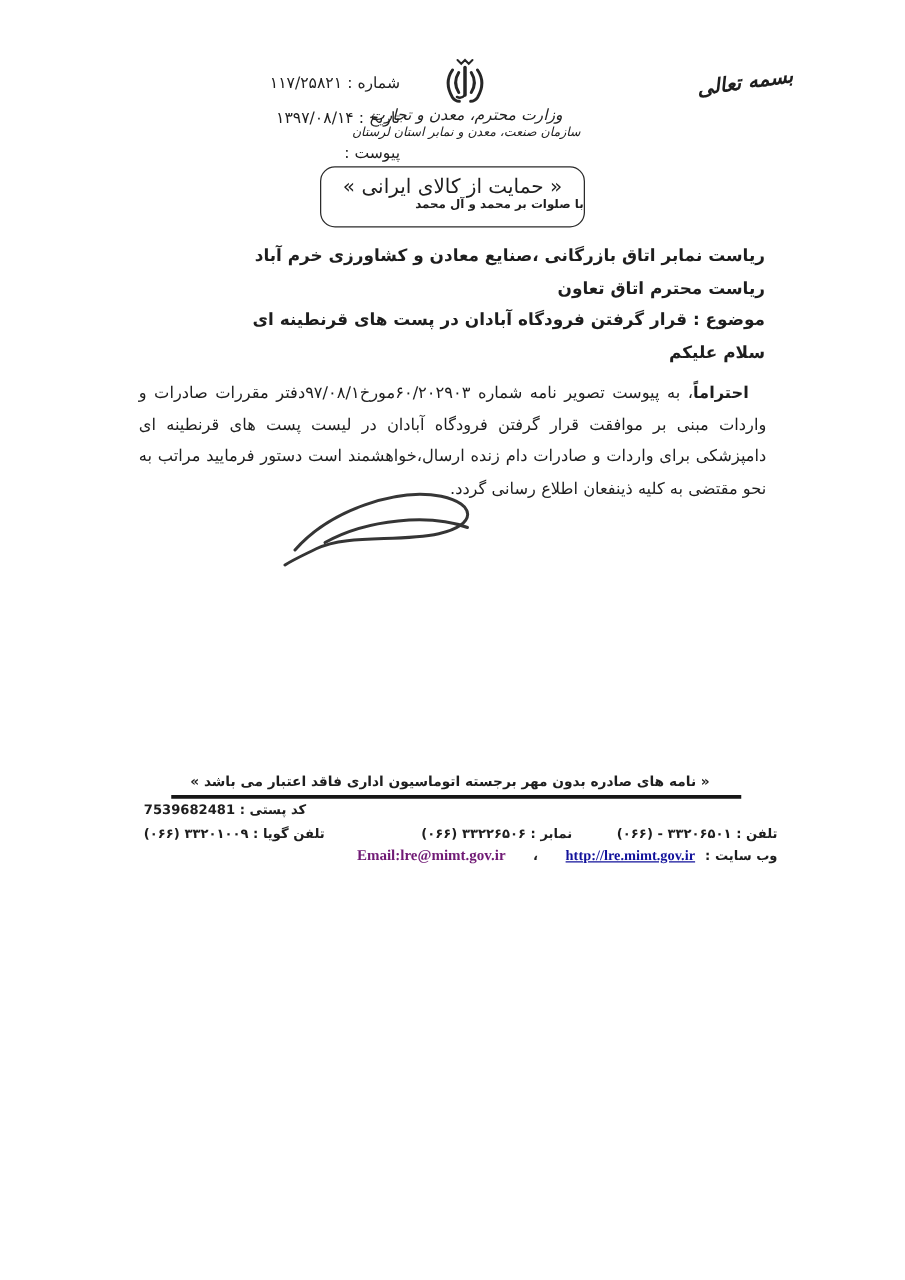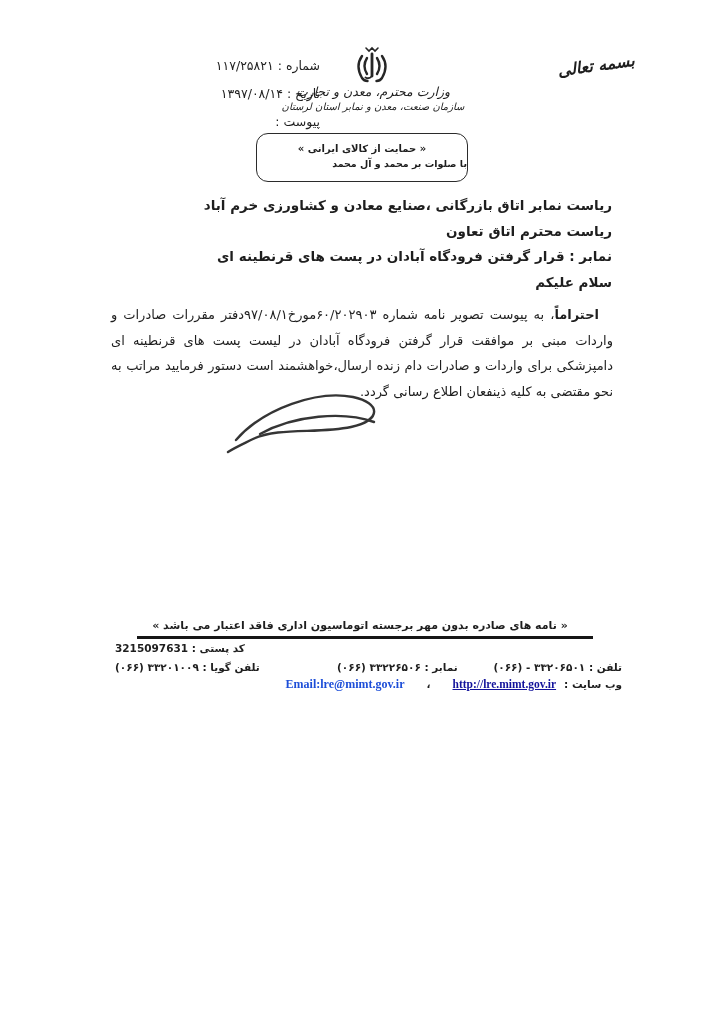--- a/index.html
+++ b/index.html
@@ -31,21 +31,21 @@
     position:absolute;top:52px;right:404px;
     text-align:right;font-size:12.5px;line-height:28px;white-space:nowrap;
   }
   .meta-row .val{letter-spacing:1.5px;}
   
   .slogan-box{
     position:absolute;top:133px;left:256px;width:210px;height:40px;
     border:1.5px solid #2b2b2b;border-radius:12px;
     text-align:center;padding-top:7px;
   }
-  .slogan-main{font-size:10px;font-weight:bold;line-height:16px;}
+  .slogan-main{font-size:16px;font-weight:normal;line-height:16px;}
   .slogan-sub{font-size:9.5px;font-weight:bold;line-height:14px;text-align:right;}
   
   .recipients{
     position:absolute;top:193px;right:112px;left:90px;
     text-align:right;font-weight:bold;font-size:13.5px;line-height:25.5px;
   }
   
   .body-par{
     position:absolute;top:289px;left:111px;width:502px;
     font-size:13px;line-height:25.6px;text-align:justify;
@@ -81,21 +81,21 @@
     font-size:10.5px;font-weight:bold;white-space:nowrap;
   }
   .f-weblabel{margin-left:8px;}
   .f-link{
     direction:ltr;font-family:"Liberation Serif","DejaVu Serif",serif;
     font-size:11.5px;font-weight:bold;text-decoration:underline;
   }
   .f-sep{margin:0 22px;}
   .f-email{
     direction:ltr;font-family:"Liberation Serif","DejaVu Serif",serif;
-    font-size:12px;font-weight:bold;color:#1d4ed8;
+    font-size:12px;font-weight:bold;color:#701a75;
   }
 </style>
 </head>
 <body>
 
 <div class="page">
 
   <div class="bismillah">بسمه تعالی</div>
 
   <div class="emblem">
@@ -124,40 +124,40 @@
   </div>
 
   <div class="slogan-box">
     <div class="slogan-main">« حمایت از کالای ایرانی »</div>
     <div class="slogan-sub">با صلوات بر محمد و آل محمد</div>
   </div>
 
   <div class="recipients">
     <div>ریاست نمابر اتاق بازرگانی ،صنایع معادن و کشاورزی خرم آباد</div>
     <div>ریاست محترم اتاق تعاون</div>
-    <div>نمابر : قرار گرفتن فرودگاه آبادان در پست های قرنطینه ای</div>
+    <div>موضوع : قرار گرفتن فرودگاه آبادان در پست های قرنطینه ای</div>
     <div>سلام علیکم</div>
   </div>
 
   <p class="body-par"><b>احتراماً</b><span>، به پیوست تصویر نامه شماره ۶۰/۲۰۲۹۰۳مورخ۹۷/۰۸/۱دفتر مقررات صادرات و واردات مبنی بر موافقت قرار گرفتن فرودگاه آبادان در لیست پست های قرنطینه ای دامپزشکی برای واردات و صادرات دام زنده ارسال،خواهشمند است دستور فرمایید مراتب به نحو مقتضی به کلیه ذینفعان اطلاع رسانی گردد.</span></p>
 
   <div class="scrawl">
     <svg width="172" height="74" viewBox="0 0 172 74">
       <g fill="none" stroke="#1a1a1a" stroke-width="2.4" stroke-linecap="round" opacity="0.88">
         <path d="M14,54 C42,22 96,4 131,11 C159,17 160,34 129,41 C96,48 56,41 31,53 C21,58 14,61 6,66"></path>
         <path d="M38,48 C72,29 122,25 152,36"></path>
       </g>
     </svg>
   </div>
 
 
   <div class="footer-disclaimer">« نامه های صادره بدون مهر برجسته اتوماسیون اداری فاقد اعتبار می باشد »</div>
   <div class="footer-rule"></div>
 
-  <div class="f-item f-postal">کد پستی : 3215097631</div>
+  <div class="f-item f-postal">کد پستی : 7539682481</div>
 
   <div class="f-item f-phone">تلفن : ۳۳۲۰۶۵۰۱ - (۰۶۶)</div>
   <div class="f-item f-fax">نمابر : ۳۳۲۲۶۵۰۶ (۰۶۶)</div>
   <div class="f-item f-voice">تلفن گویا : ۳۳۲۰۱۰۰۹ (۰۶۶)</div>
 
   <div class="f-row3">
     <span class="f-weblabel">وب سایت :</span>
     <span class="f-link" style="color: rgb(18, 18, 155);">http://lre.mimt.gov.ir</span>
     <span class="f-sep">،</span>
     <span class="f-email">Email:lre@mimt.gov.ir</span>

